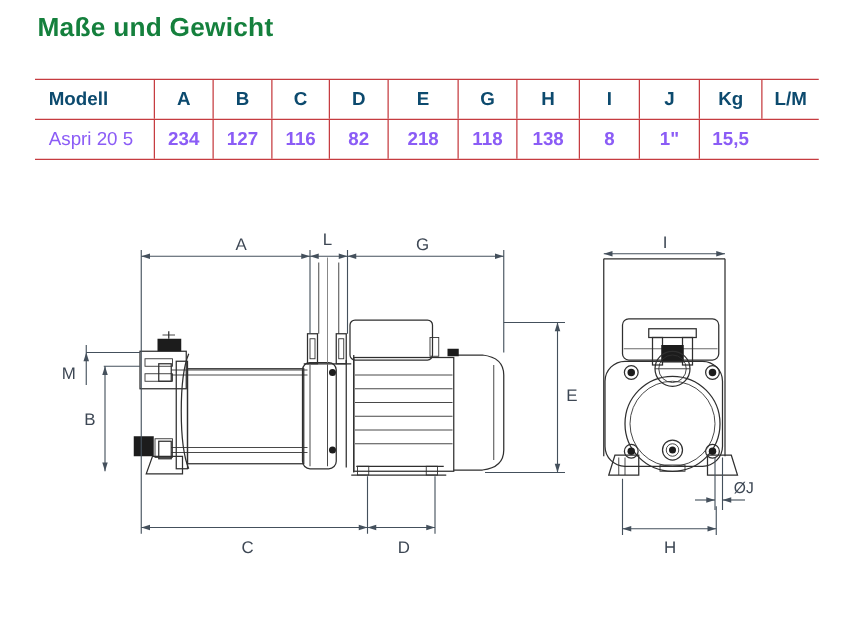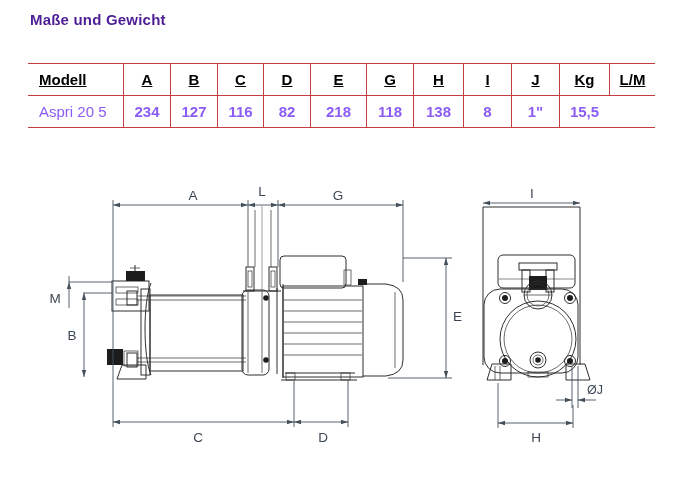--- a/index.html
+++ b/index.html
@@ -1,27 +1,27 @@
 <!DOCTYPE html>
 <html><head>
 <meta charset="utf-8">
 <style>
   html,body{margin:0;padding:0;background:#ffffff;}
   .page{position:relative;width:682px;height:494px;background:#fff;overflow:hidden;
         font-family:"Liberation Sans",sans-serif;}
-  .title{position:absolute;left:30px;top:11px;font-size:15px;font-weight:bold;
-         color:#4c1d95;letter-spacing:0.2px;}
+  .title{position:absolute;left:30px;top:11px;font-size:21px;font-weight:bold;
+         color:#15803d;letter-spacing:0.2px;}
   .tbl{position:absolute;left:28px;top:63px;width:627px;}
   .row{display:grid;grid-template-columns:95px 47px 47px 46px 47px 56px 47px 50px 48px 48px 50px 46px;}
   .row.header{border-top:1.5px solid #c63c40;border-bottom:1.2px solid #c63c40;}
   .row.data{border-bottom:1.5px solid #c63c40;}
   .row>div{height:31px;display:flex;align-items:center;justify-content:center;
            font-size:15px;color:#8b5cf6;box-sizing:border-box;}
   .row>div:not(:first-child){border-left:1.2px solid #c63c40;font-weight:bold;}
-  .row.header>div{font-weight:bold;color:#000000;text-decoration:underline;}
+  .row.header>div{font-weight:bold;color:#0c4a6e;}
   .row>div.model{justify-content:flex-start;padding-left:11px;}
   svg text{font-family:"Liberation Sans",sans-serif;font-size:13.5px;fill:#3d4754;}
   .dims line{stroke:#44505c;stroke-width:0.9;fill:none;}
   .dims polygon{fill:#44505c;stroke:none;}
   .mach line,.mach path,.mach rect,.mach circle{stroke:#2f2f2f;stroke-width:1;fill:none;}
   .thin{stroke-width:0.7 !important;}
   .blk{fill:#1c1c1c !important;stroke:none !important;}
 </style>
 </head>
 <body>

